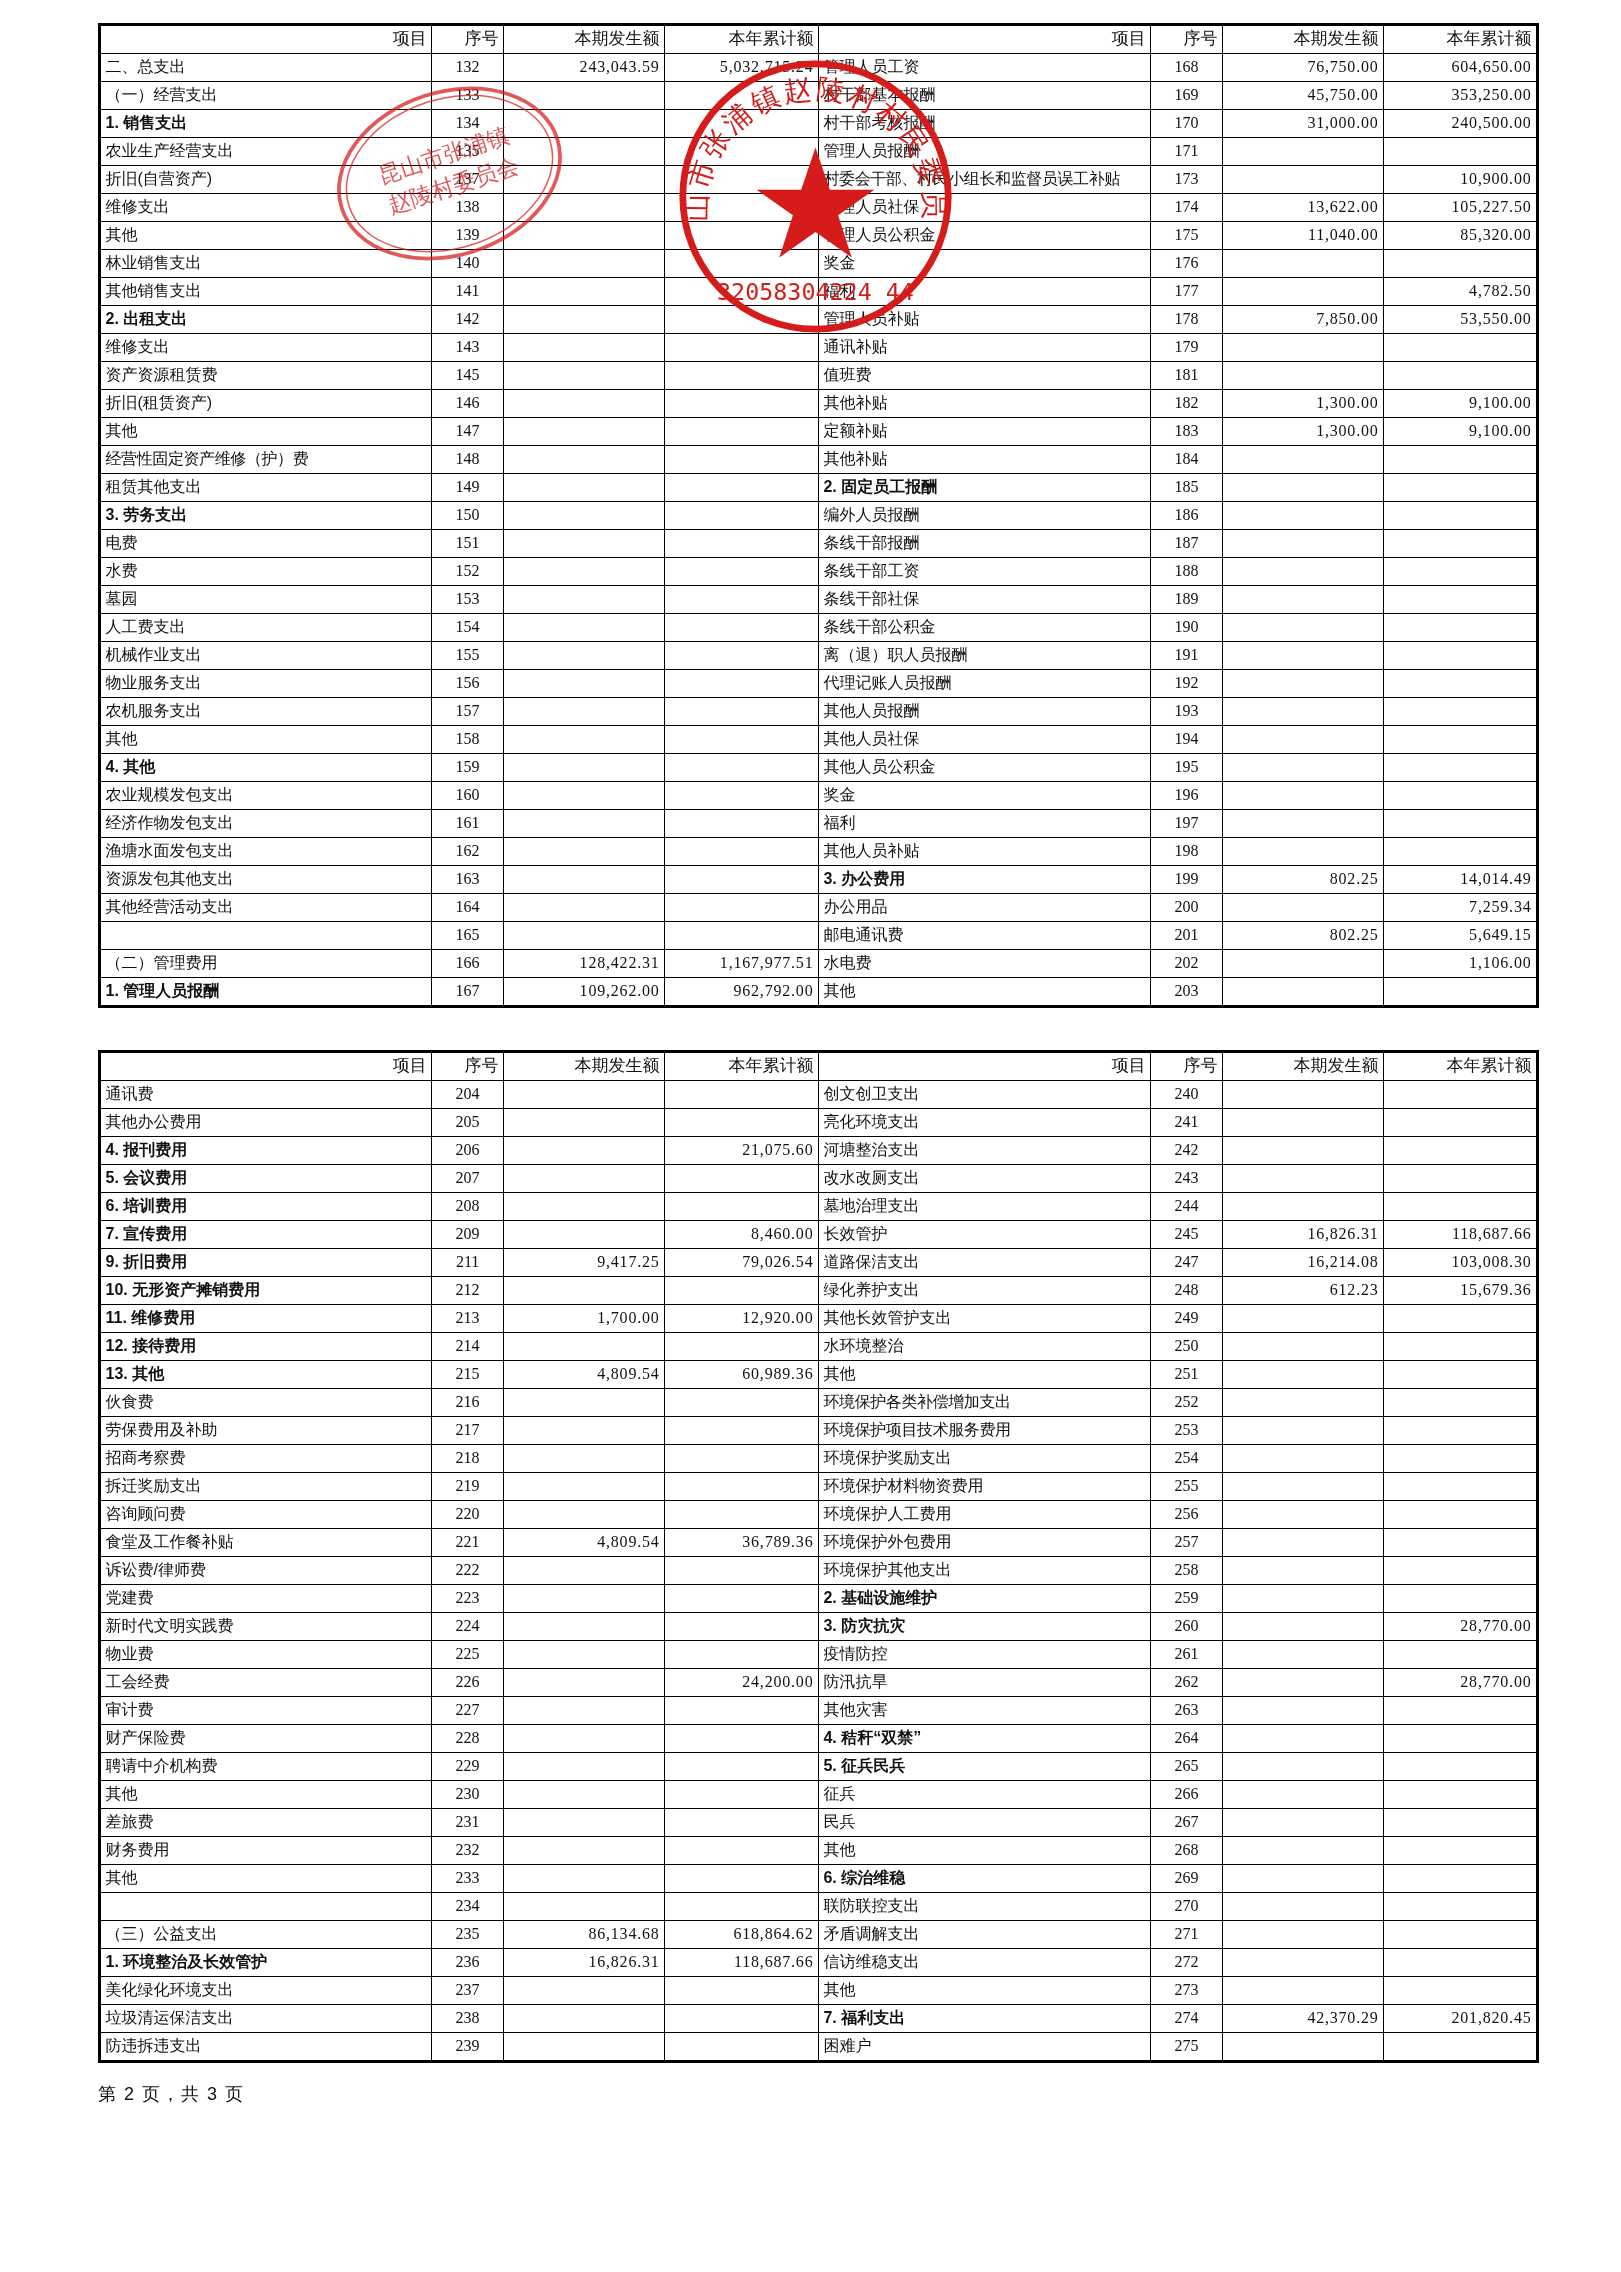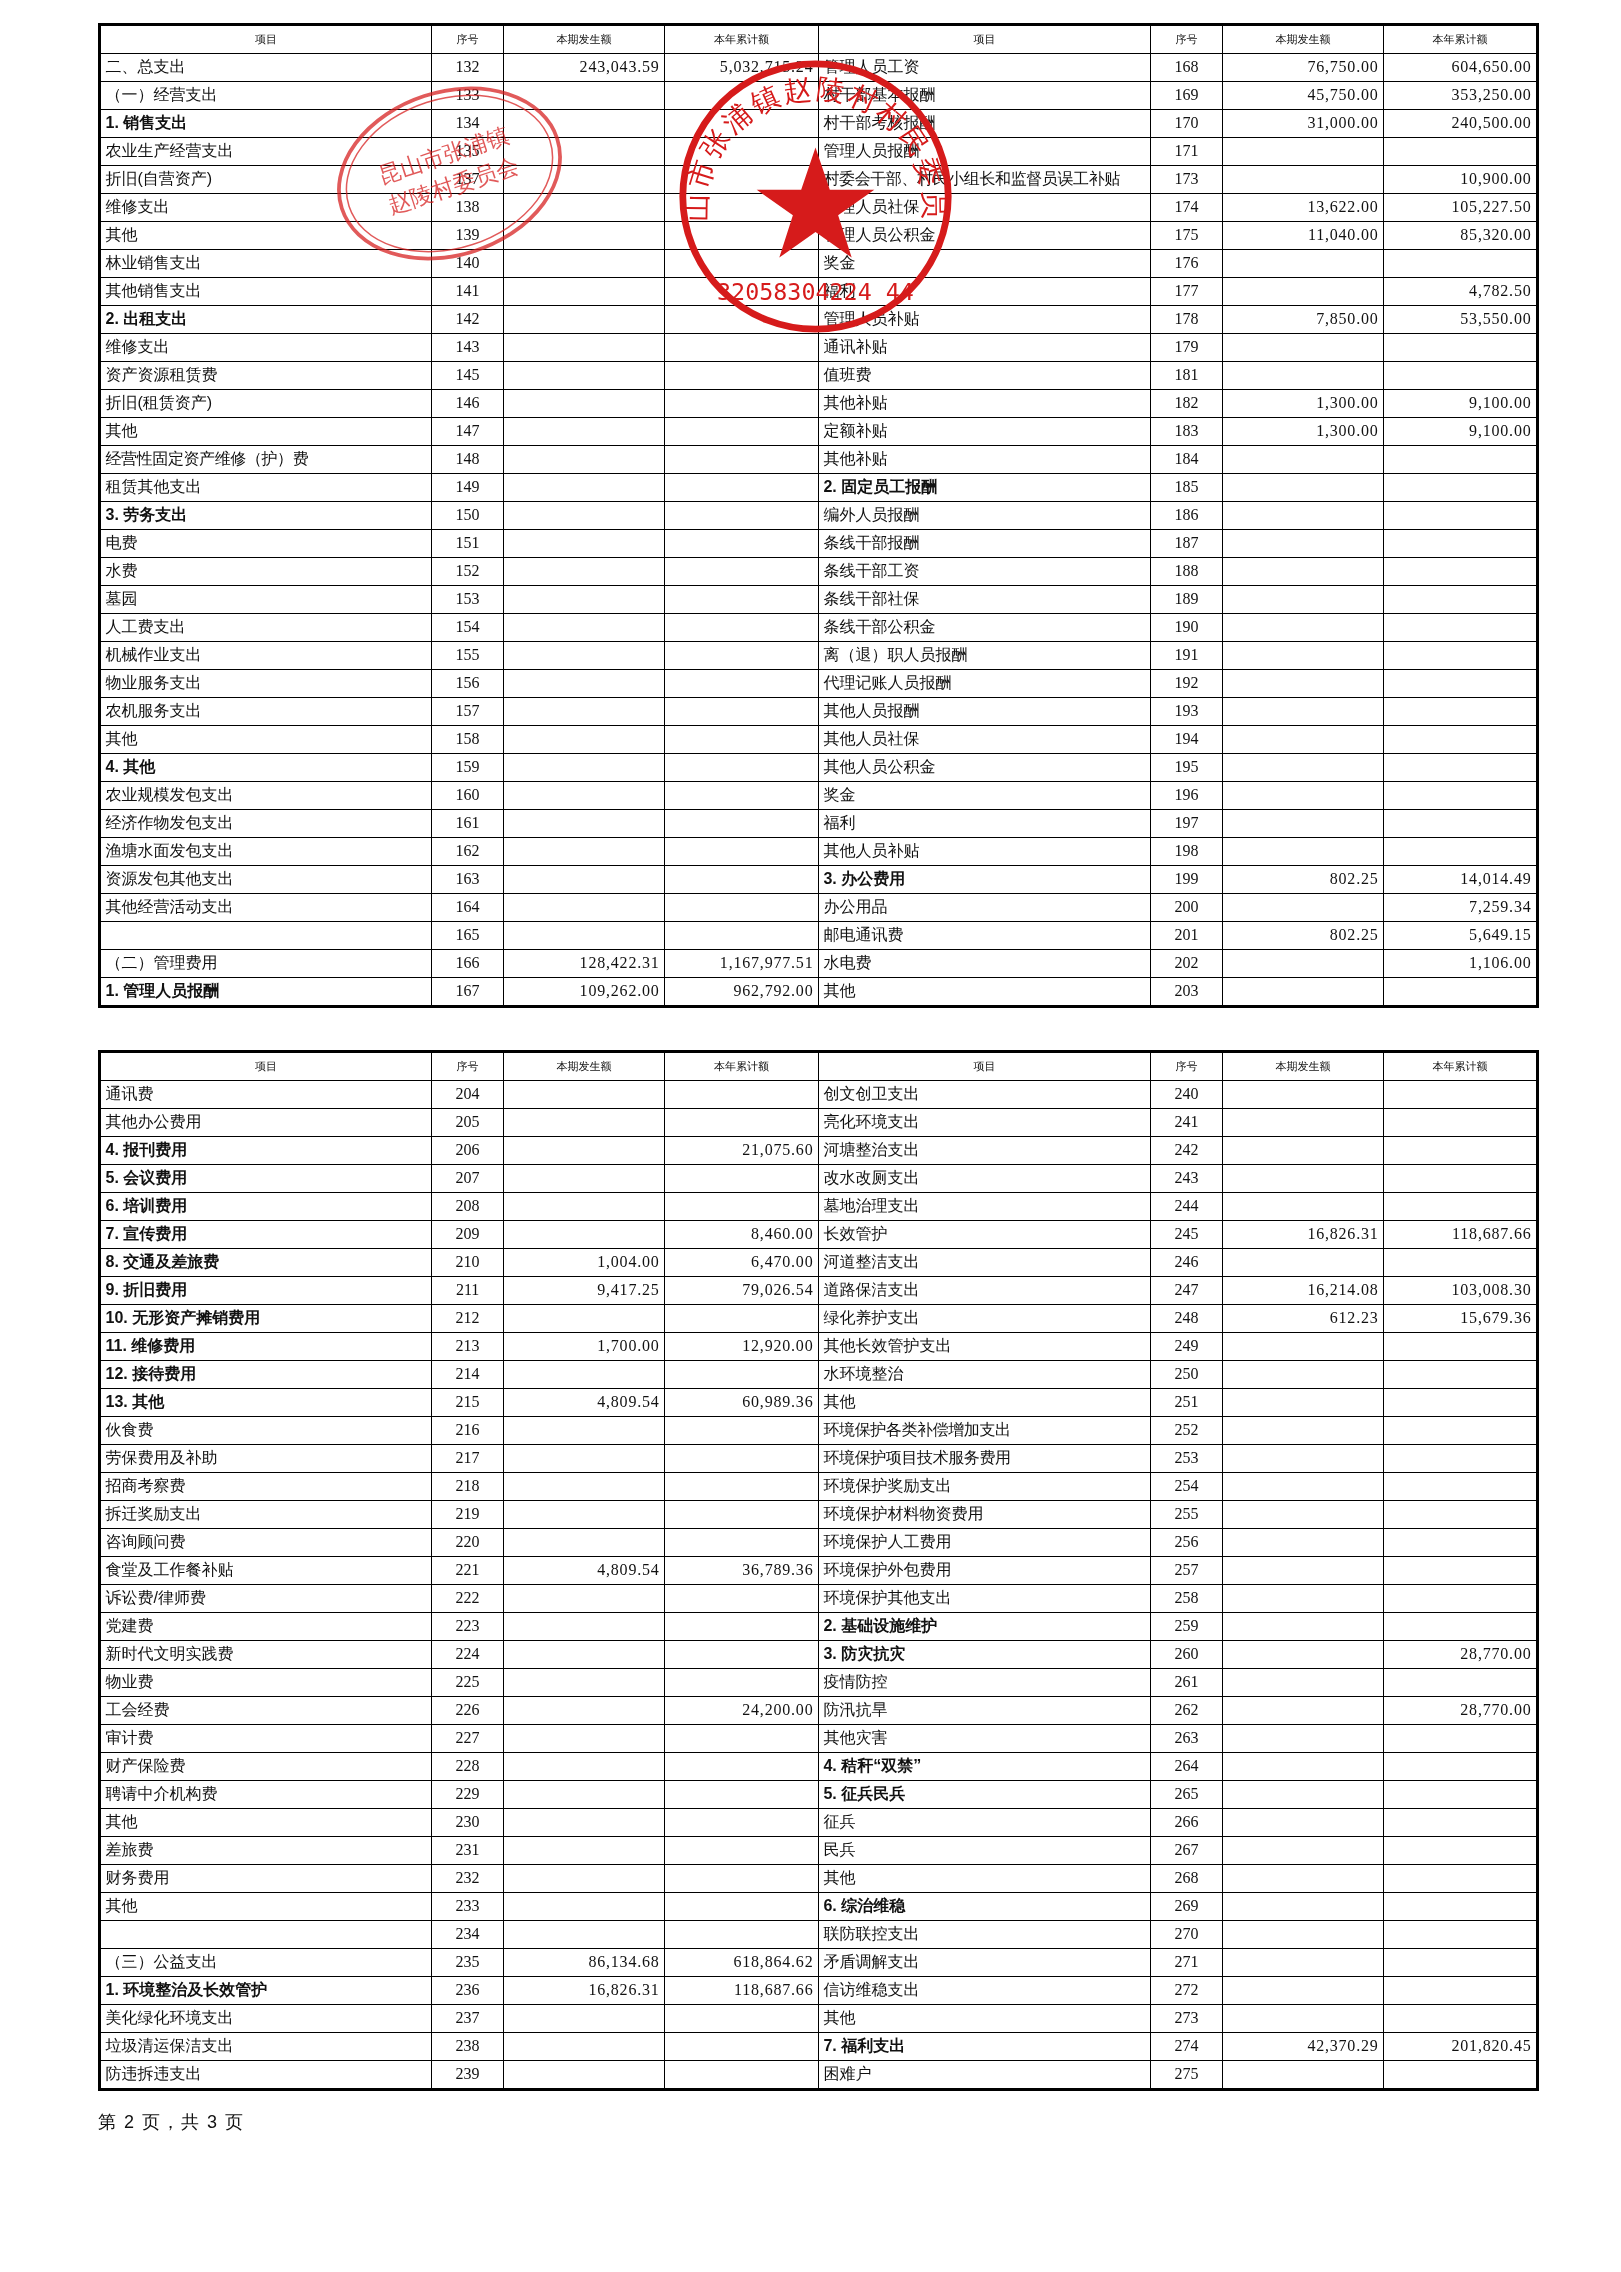--- a/index.html
+++ b/index.html
@@ -27,22 +27,22 @@
     border:0.8px solid #000;
     height:27px;
     padding:0 4.5px;
     font-size:16px;
     line-height:1.1;
     overflow:hidden;
     white-space:nowrap;
   }
   table.sheet th{
     font-weight:normal;
-    text-align:center;
-    font-size:11px;
+    text-align:right;
+    font-size:17px;
     margin-top:32px;
   }
   
   col.c-item{width:23.1%;}
   col.c-no{width:5.0%;}
   col.c-cur{width:11.2%;}
   col.c-acc{width:10.7%;}
 
   .txt-c{text-align:center;}
   .txt-r{text-align:right;padding-right:10.6px;}
@@ -563,30 +563,20 @@
           <td class="lvl1">7. 宣传费用</td>
           <td class="txt-c seq">209</td>
           <td class="txt-r num"></td>
           <td class="txt-r num">8,460.00</td>
           <td class="lvl2">长效管护</td>
           <td class="txt-c seq">245</td>
           <td class="txt-r num">16,826.31</td>
           <td class="txt-r num">118,687.66</td>
         </tr>
         <tr>
-          <td class="lvl1">8. 交通及差旅费</td>
-          <td class="txt-c seq">210</td>
-          <td class="txt-r num">1,004.00</td>
-          <td class="txt-r num">6,470.00</td>
-          <td class="lvl2">河道整洁支出</td>
-          <td class="txt-c seq">246</td>
-          <td class="txt-r num"></td>
-          <td class="txt-r num"></td>
-        </tr>
-        <tr>
           <td class="lvl1">9. 折旧费用</td>
           <td class="txt-c seq">211</td>
           <td class="txt-r num">9,417.25</td>
           <td class="txt-r num">79,026.54</td>
           <td class="lvl2">道路保洁支出</td>
           <td class="txt-c seq">247</td>
           <td class="txt-r num">16,214.08</td>
           <td class="txt-r num">103,008.30</td>
         </tr>
         <tr>

